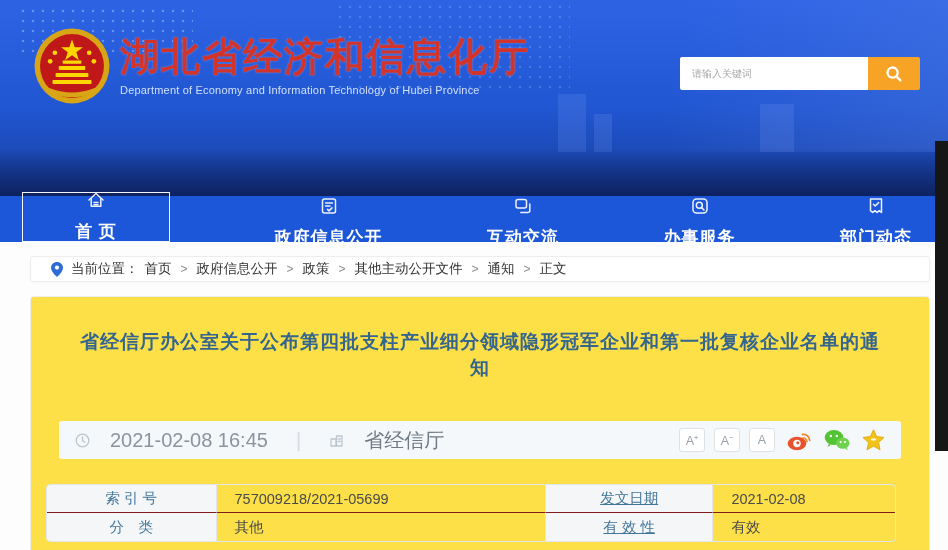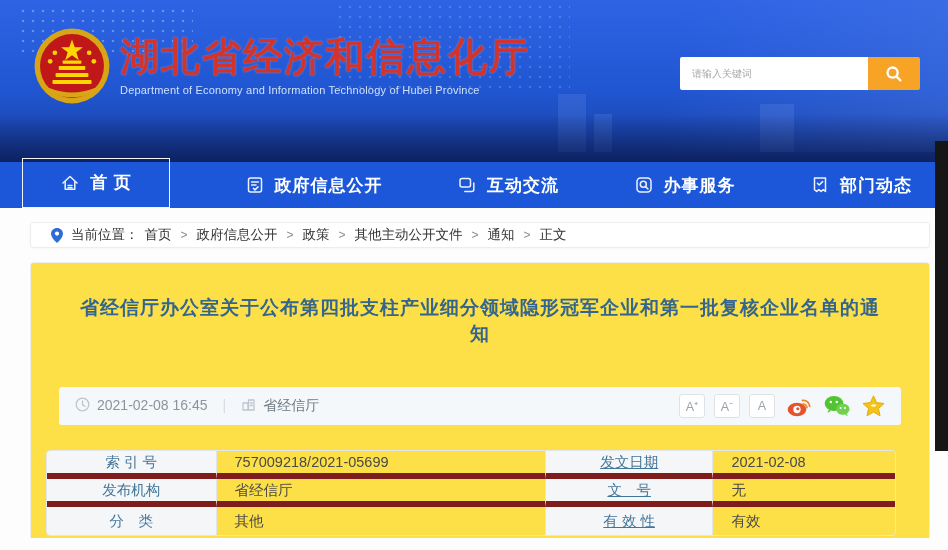--- a/index.html
+++ b/index.html
@@ -1,21 +1,21 @@
 <!DOCTYPE html>
 <html><head>
 <meta charset="utf-8">
 <style>
   * { margin:0; padding:0; box-sizing:border-box; }
   html,body { width:948px; height:550px; overflow:hidden; background:#fff;
     font-family:"Liberation Sans","DejaVu Sans",sans-serif; }
   .page { position:relative; width:948px; height:550px; background:#fdfdfd; }
 
   
-  .site-header { position:relative; height:162px;
+  .site-header { position:relative; height:196px;
     background:linear-gradient(180deg,#2e63e4 0%,#2156d2 55%,#173f9f 100%); overflow:hidden; }
   .dots { position:absolute;
     background-image:radial-gradient(rgba(185,208,255,.85) 1.4px, transparent 1.6px);
     background-size:10px 10px; }
   .dots-a { left:18px; top:6px; width:175px; height:46px; opacity:.5; }
   .dots-b { left:335px; top:2px; width:235px; height:90px; opacity:.28; }
   .sky-glow { position:absolute; right:0; top:0; width:460px; height:152px;
     background:linear-gradient(100deg, transparent 40%, rgba(96,136,235,.28)); }
   .skyline-shade { position:absolute; left:0; bottom:0; width:100%; height:48px;
     background:linear-gradient(to top, rgba(10,22,72,.72), rgba(10,22,72,0)); }
@@ -36,21 +36,21 @@
   .search-box input { width:188px; height:33px; border:none; outline:none;
     padding:0 12px; font-size:10px; color:#333; background:#fff; }
   .search-box input::placeholder { color:#a9a9a9; }
   .search-btn { width:52px; height:33px; border:none; background:#f7a325; cursor:pointer;
     display:flex; align-items:center; justify-content:center; }
 
   
   .main-nav { position:relative; height:46px; background:#1b57d8; display:flex;
     align-items:center; padding:0 36px 0 22px; justify-content:space-between; }
   .nav-item { display:flex; align-items:center; gap:10px; color:#fff; font-size:17px;
-    font-weight:bold; letter-spacing:1px; cursor:pointer; white-space:nowrap; height:46px; }
+    font-weight:bold; letter-spacing:1px; cursor:pointer; white-space:nowrap; height:46px;flex-direction:column; }
   .nav-item .nicon { display:flex; opacity:.92; }
   .nav-item.active { width:148px; justify-content:center; height:50px; margin-top:-5px;
     border:1px solid rgba(255,255,255,.95); }
 
   
   .breadcrumb-card { margin:14px 18px 0 30px; height:26px; background:#fff;
     border:1px solid #ededed; border-radius:4px; box-shadow:0 1px 3px rgba(0,0,0,.03);
     display:flex; align-items:center; padding:0 20px; font-size:13.5px; color:#333; }
   .breadcrumb-card .pin { display:flex; margin-right:8px; }
   .crumb { color:#333; cursor:pointer; }
@@ -59,34 +59,34 @@
 
   
   .content-card { margin:14px 18px 0 30px; height:276px; background:#fde047;
     border:1px solid #ededed; border-bottom:none; border-radius:4px 4px 0 0;
     padding-top:32px; }
   .article-title { text-align:center; font-size:19px; font-weight:bold; color:#33658e;
     letter-spacing:1px; padding:0 40px; }
 
   .meta-bar { margin:40px 28px 0; height:38px; background:#f5f8fa; border-radius:3px;
     display:flex; align-items:center; padding:0 16px; }
-  .meta-left { display:flex; gap:7px; font-size:14px; color:#8b949e; }
+  .meta-left { display:flex; align-items:center; gap:20px; font-size:20px; color:#8b949e; }
   .meta-sep { color:#d5dbe0; margin:0 8px; }
   .meta-source { color:#6f7a84; }
   .meta-right { margin-left:auto; display:flex; align-items:center; gap:9px; }
   .font-btn { width:26px; height:24px; background:#fff; border:1px solid #dfe3e7;
     border-radius:3px; color:#9aa3ad; font-size:12.5px; display:flex; align-items:center;
     justify-content:center; cursor:pointer; padding:0; }
   .share-icon { display:flex; cursor:pointer; margin-left:3px; }
 
   
   .table-wrap { width:850px; margin:25px 0 0 15px; border:1px solid #e2e6ea;
     border-radius:4px; overflow:hidden; }
   table.info { width:100%; border-collapse:separate; border-spacing:0; font-size:14.5px; }
-  table.info td { height:28px; border-bottom:6px solid #7f1d1d; border-right:1px solid #e2e6ea; }
+  table.info td { height:28px; border-bottom:1px solid #7f1d1d; border-right:1px solid #e2e6ea; }
   table.info tr:last-child td { border-bottom:none; }
   table.info td:last-child { border-right:none; }
   td.lbl { width:170px; background:#f5f6f8; color:#417699; text-align:center; }
   td.val { color:#4a4a4a; padding-left:18px; }
   td.v1 { width:330px; } td.l2 { width:168px;text-decoration:underline; } td.v2 { width:182px; }
 
   .scrollbar-thumb { position:absolute; right:0; top:141px; width:13px; height:310px;
     background:#161616; z-index:50; }
 </style>
 </head>
@@ -262,26 +262,20 @@
     <div class="table-wrap">
       <table class="info">
         <tbody>
             <tr>
           <td class="lbl">索 引 号</td>
           <td class="val v1">757009218/2021-05699</td>
           <td class="lbl l2">发文日期</td>
           <td class="val v2">2021-02-08</td>
         </tr>
         <tr>
-          <td class="lbl">发布机构</td>
-          <td class="val v1">省经信厅</td>
-          <td class="lbl l2">文　号</td>
-          <td class="val v2">无</td>
-        </tr>
-        <tr>
           <td class="lbl">分　类</td>
           <td class="val v1">其他</td>
           <td class="lbl l2">有 效 性</td>
           <td class="val v2">有效</td>
         </tr>
       </tbody>
         </table>
     </div>
   </main>
 

